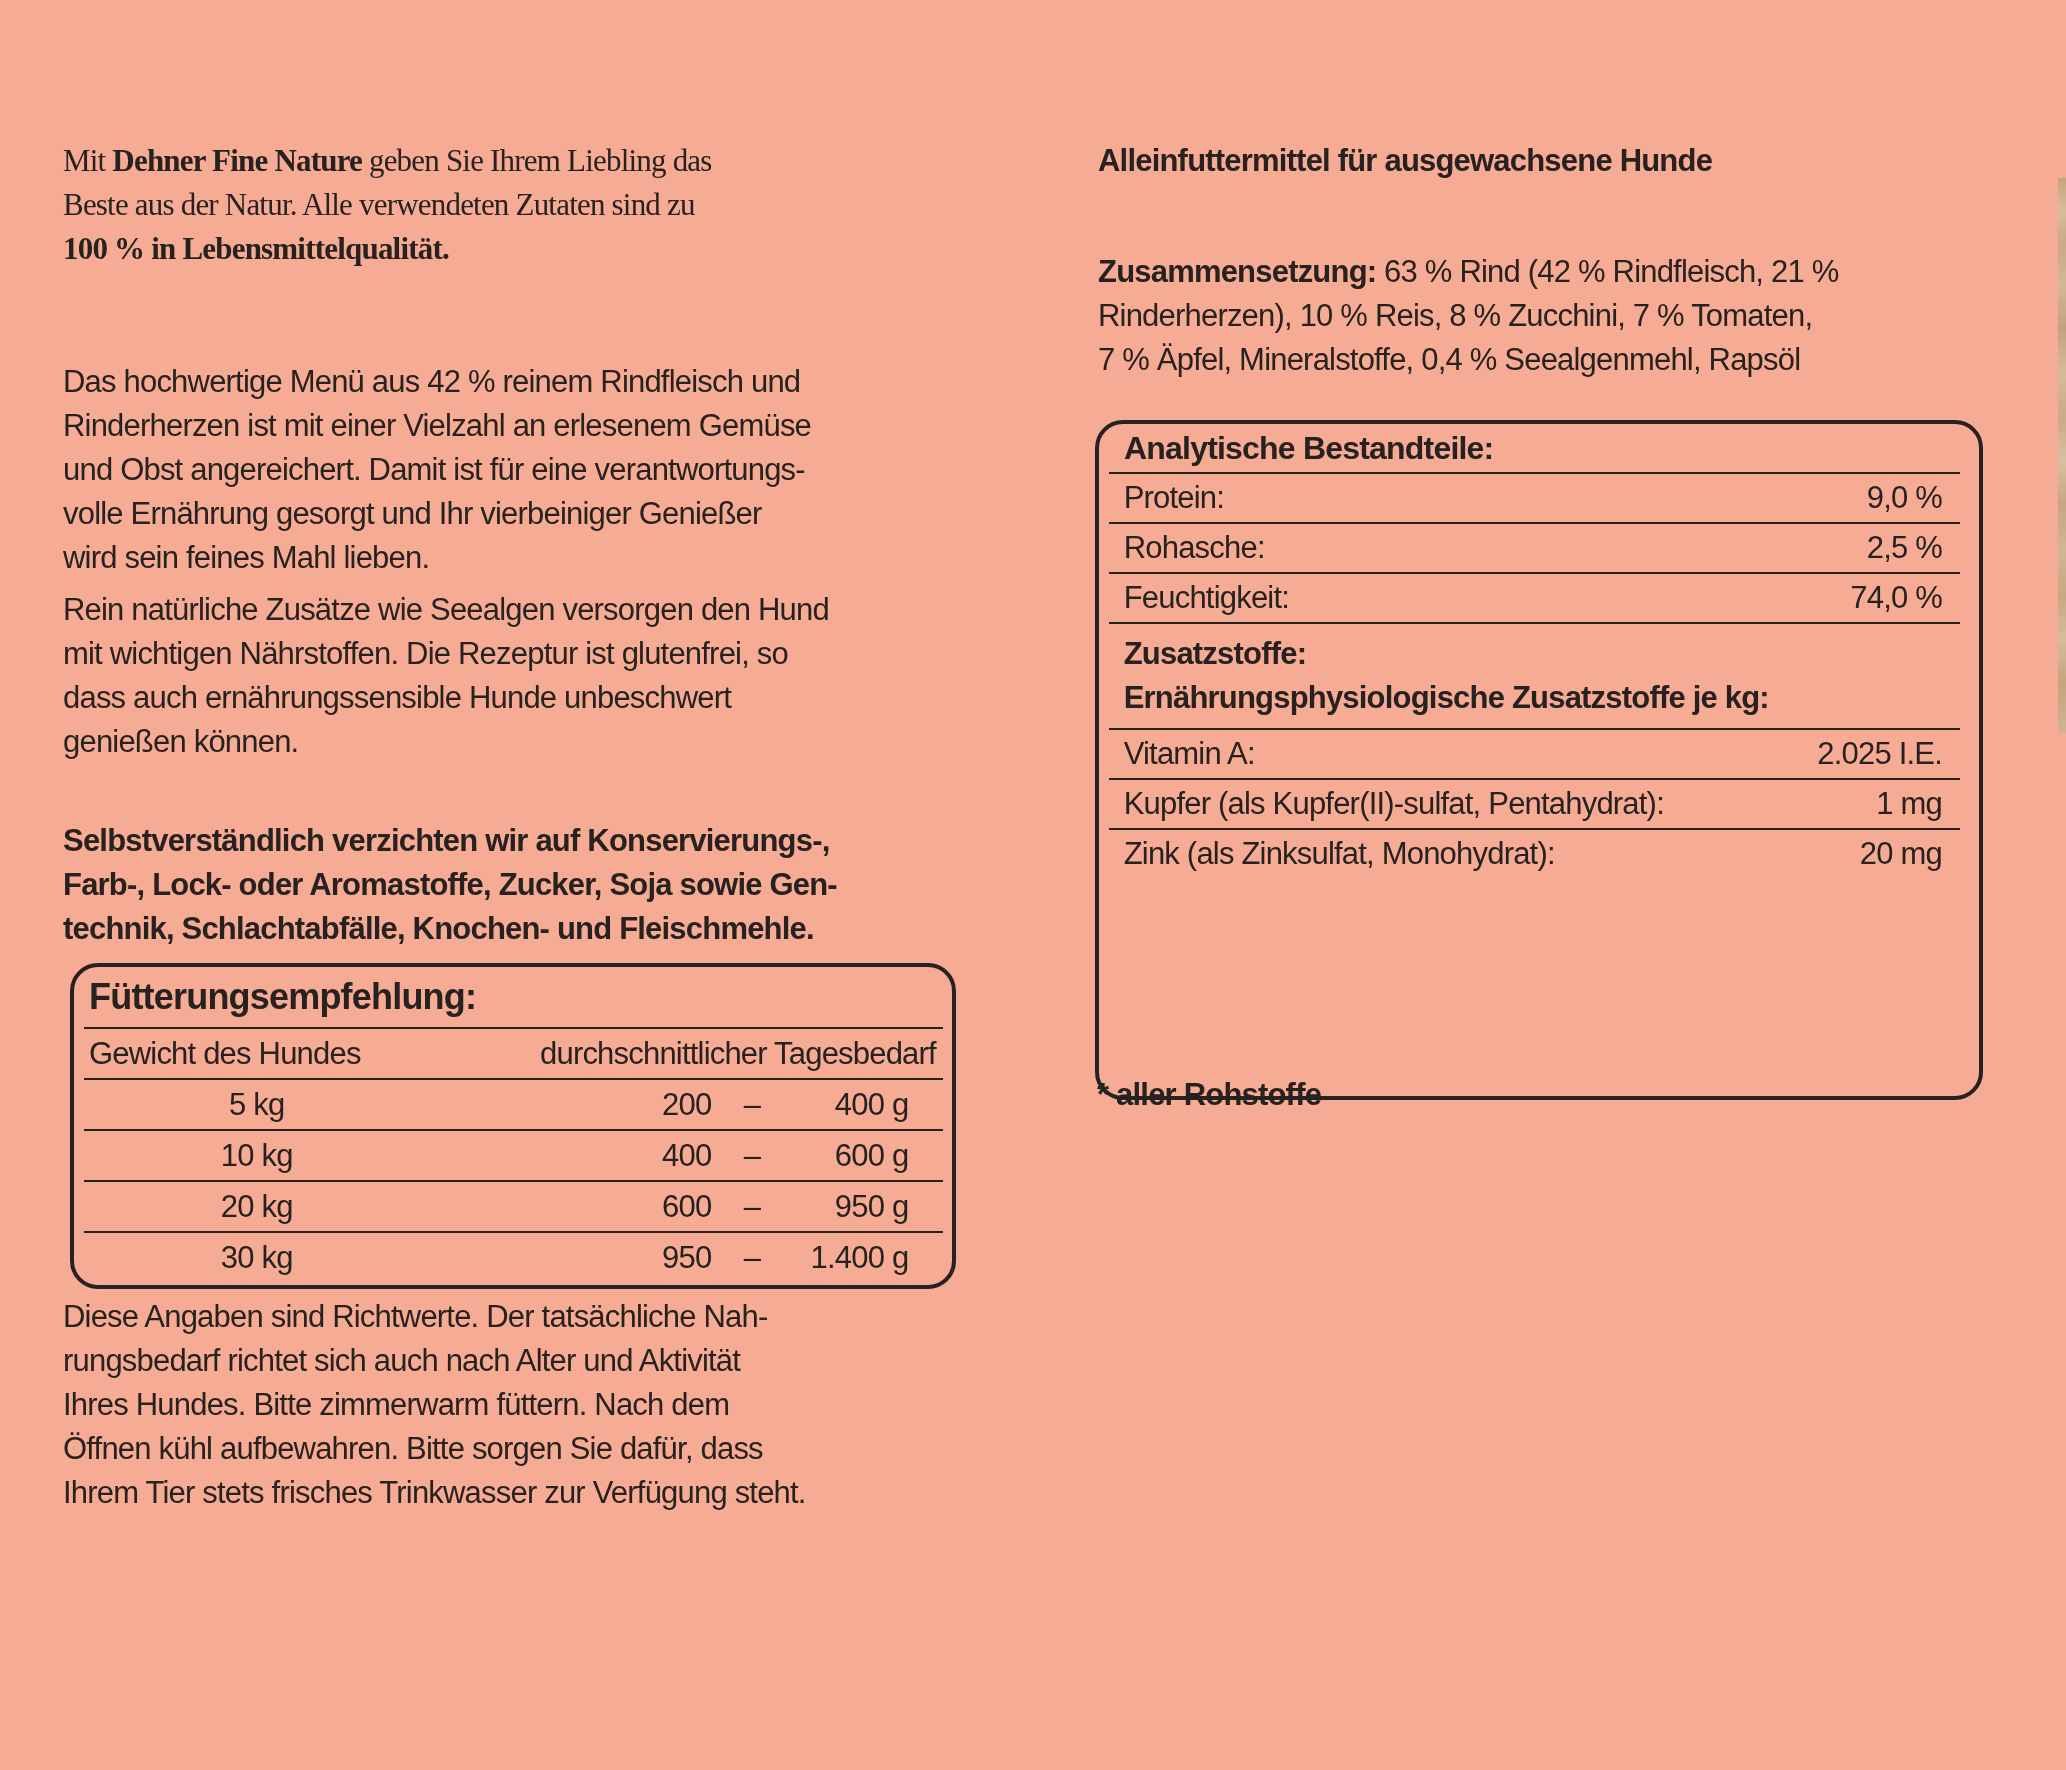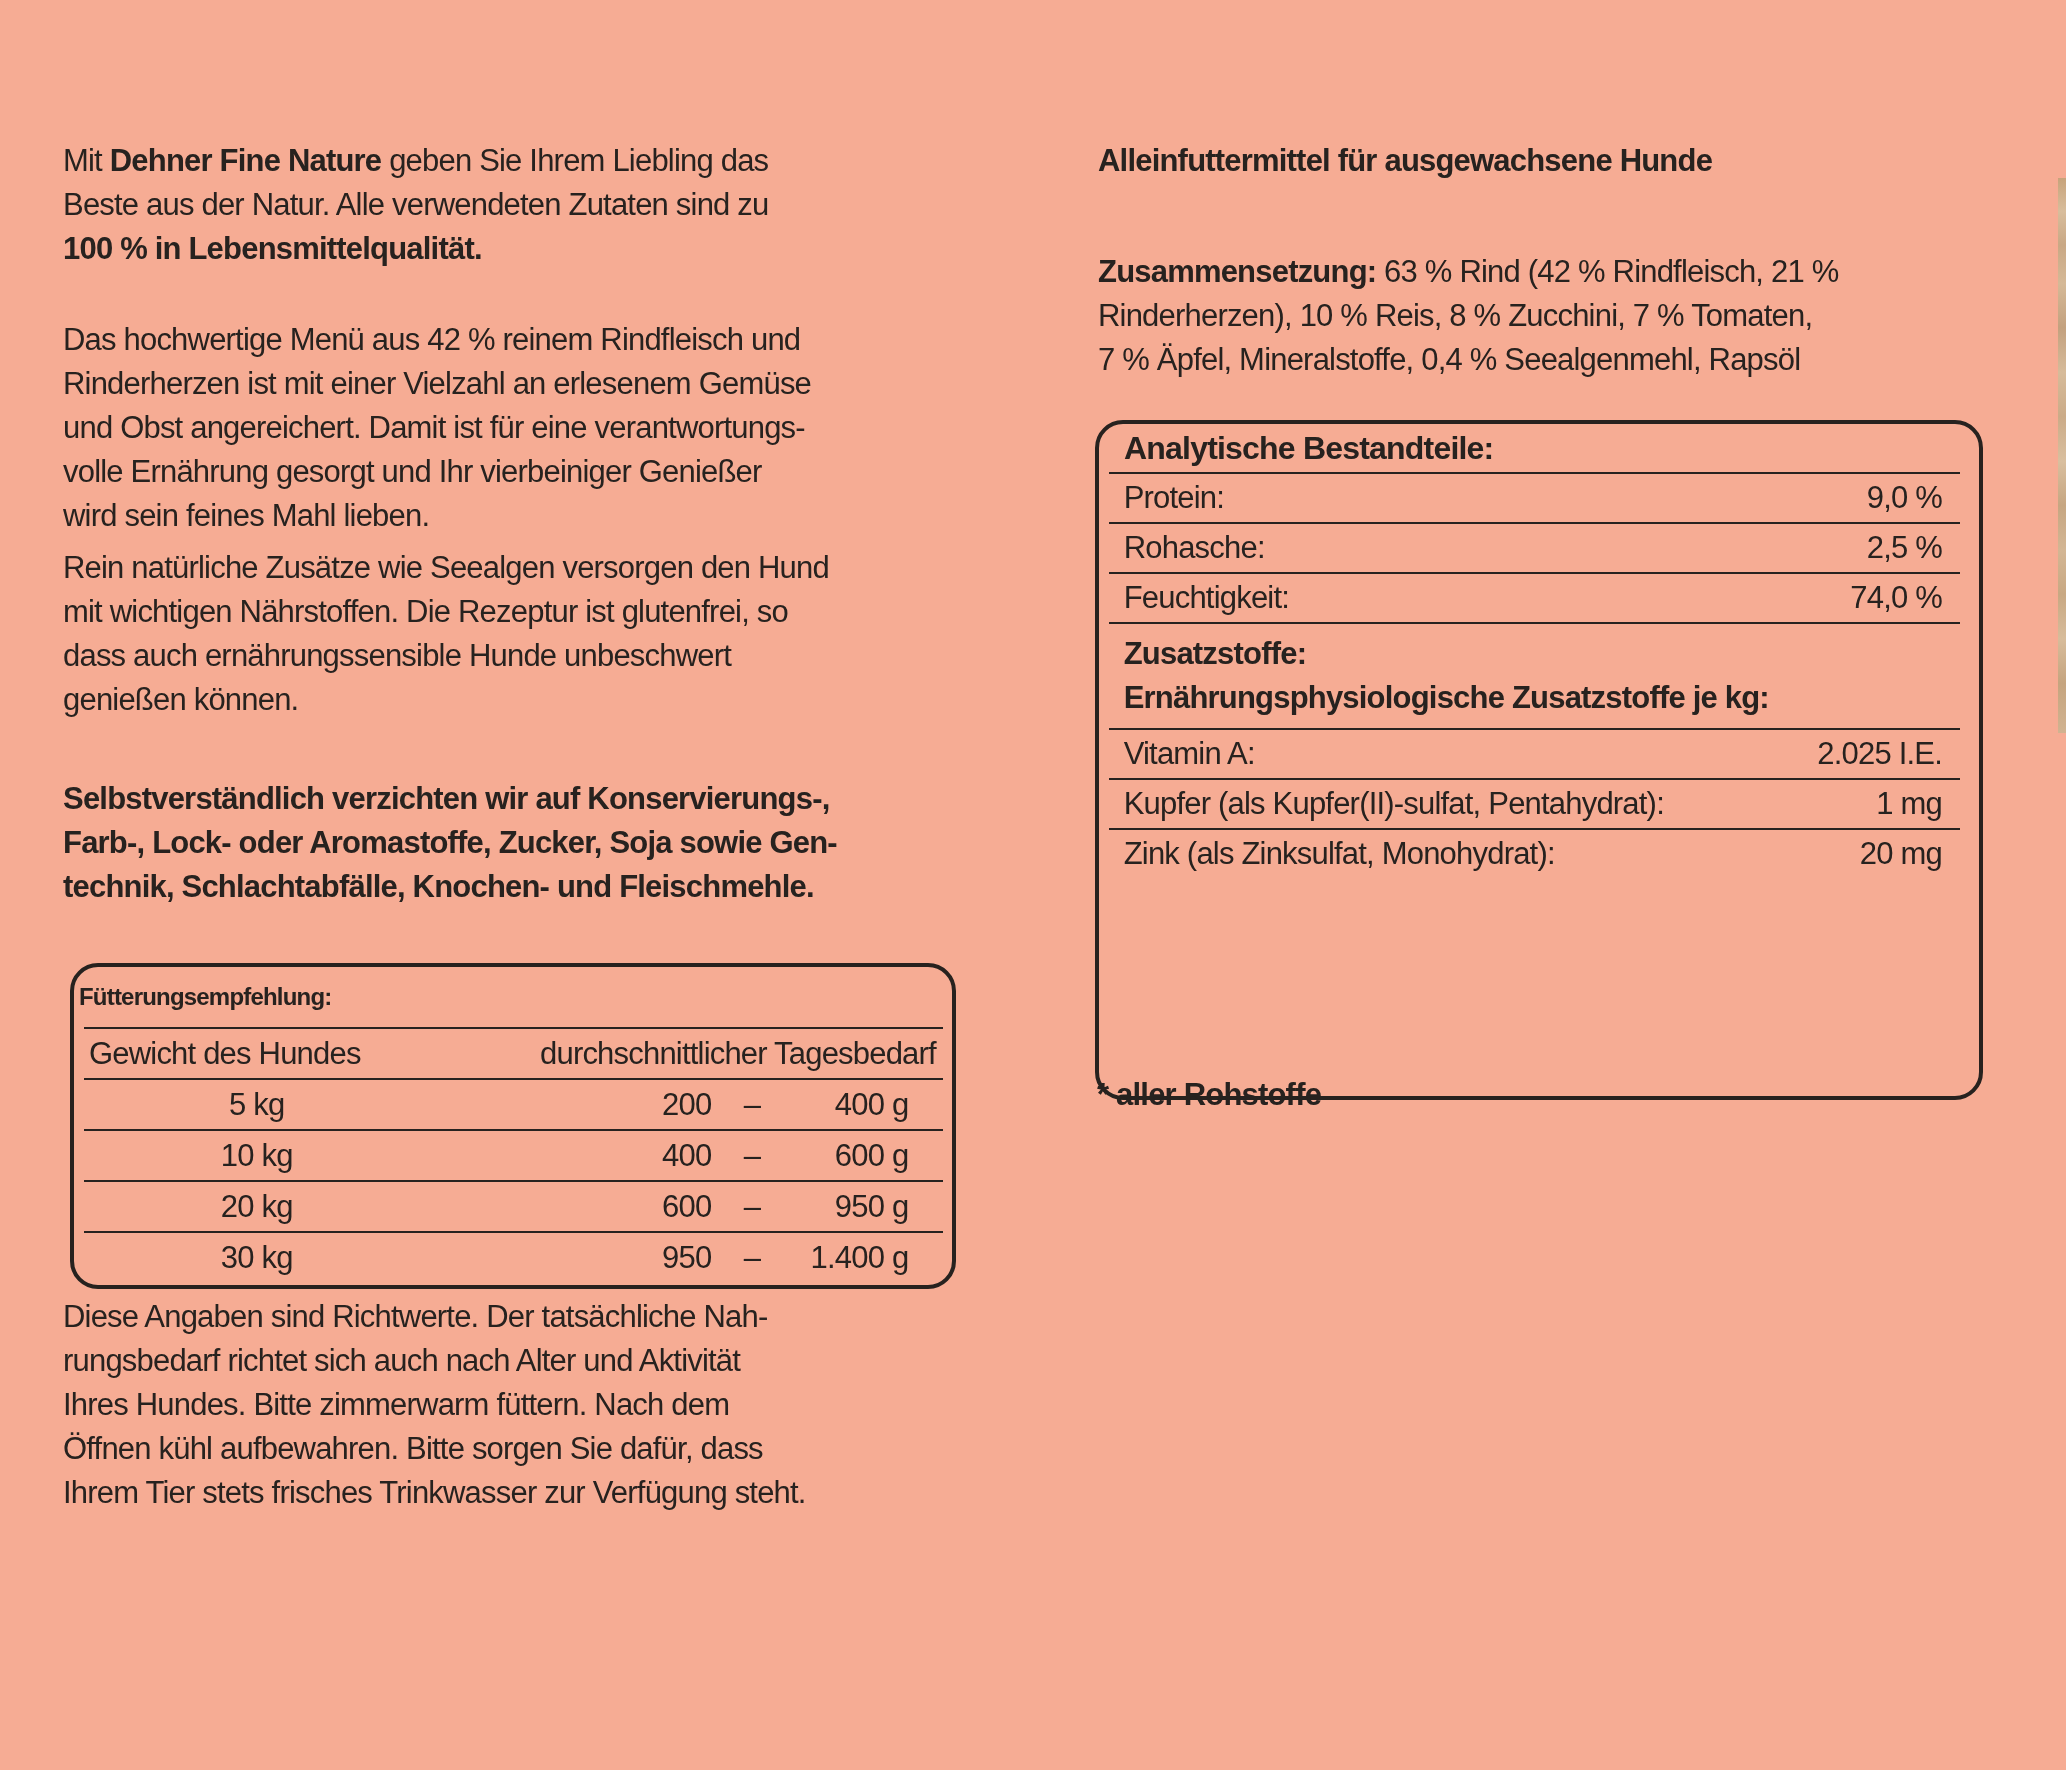--- a/index.html
+++ b/index.html
@@ -14,31 +14,31 @@
     letter-spacing:-0.8px;
     overflow:hidden;
   }
   b { font-weight:700; }
   .bold { font-weight:700; }
   .pre { white-space:pre-line; }
   .line { display:block; }
 
   
   .col-left { position:absolute; left:63px; top:139px; width:893px; }
-  .p1 { margin-bottom:47px; }
+  .p1 { margin-bottom:89px;font-family:Liberation Serif, serif; }
   .p2 { margin-bottom:7.5px; }
   .p3 { margin-bottom:55px; }
 
   
   .fbox {
     position:absolute; left:70px; top:963px;
     width:886px; height:326px;
     border:4.8px solid #27221f; border-radius:28px;
   }
-  .f-title { height:60px; display:flex; align-items:center; padding-left:5px; font-weight:700; font-size:24px; }
+  .f-title { height:60px; display:flex; align-items:center; padding-left:15px; font-weight:700; font-size:36px; }
   .f-hrow,.f-row { height:51px; display:flex; align-items:center; border-top:2.2px solid #27221f; margin:0 8.6px 0 10.2px; }
   .f-c1 { padding-left:4.8px; }
   .f-c2 { margin-left:auto; padding-right:7.5px; }
   .f-w { width:345px; text-align:center; }
   .f-vals { display:flex; margin-left:auto; margin-right:35px; }
   .f-n1 { width:86px; text-align:right; }
   .f-dash { width:81px; text-align:center; }
   .f-n2 { width:116px; text-align:right; }
 
   .guide { position:absolute; left:63px; top:1295px; width:904px; }

